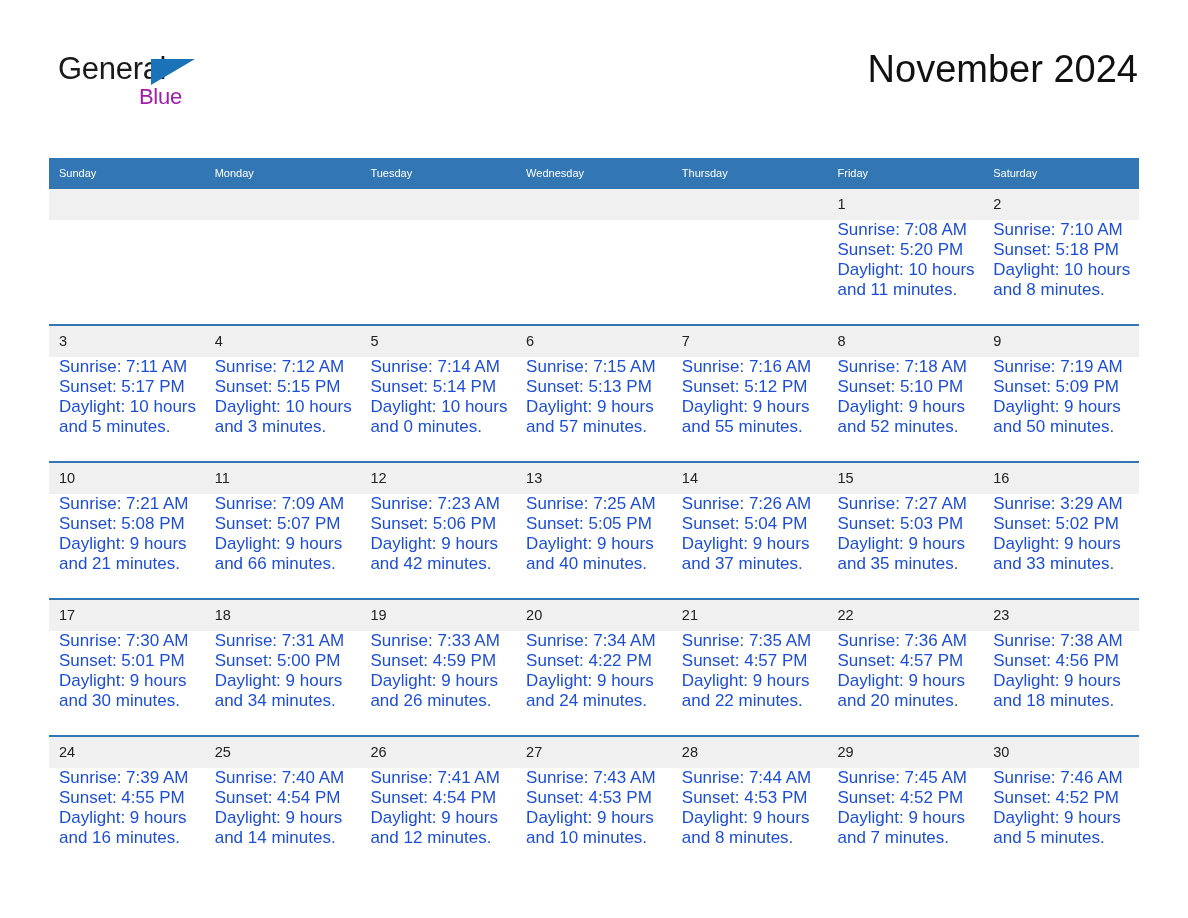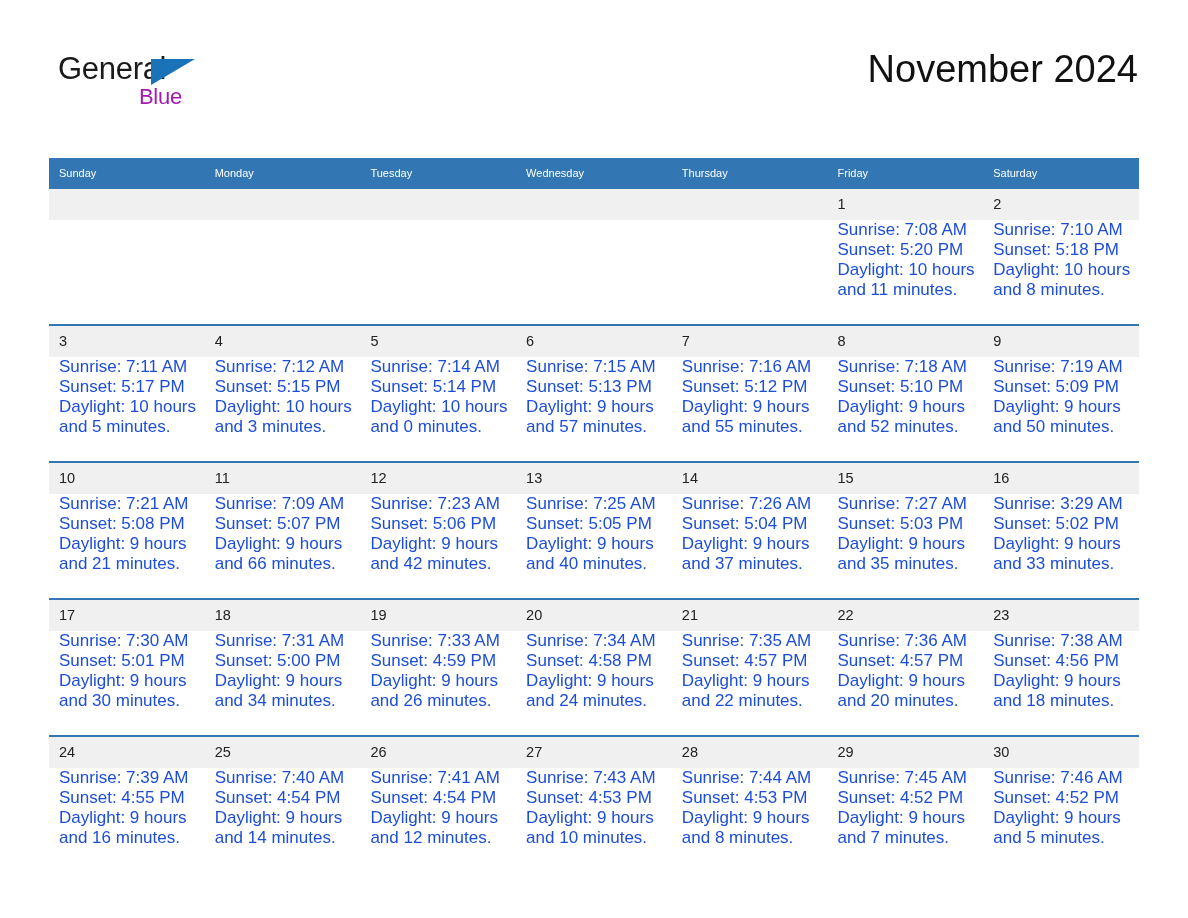--- a/index.html
+++ b/index.html
@@ -398,21 +398,21 @@
               <div>Sunrise: 7:33 AM</div>
               <div>Sunset: 4:59 PM</div>
               <div>Daylight: 9 hours</div>
               <div>and 26 minutes.</div>
             </div>
           </td>
           <td class="daycell">
             <div class="daynum">20</div>
             <div class="dayinfo">
               <div>Sunrise: 7:34 AM</div>
-              <div>Sunset: 4:58 PM</div>
+              <div>Sunset: 4:22 PM</div>
               <div>Daylight: 9 hours</div>
               <div>and 24 minutes.</div>
             </div>
           </td>
           <td class="daycell">
             <div class="daynum">21</div>
             <div class="dayinfo">
               <div>Sunrise: 7:35 AM</div>
               <div>Sunset: 4:57 PM</div>
               <div>Daylight: 9 hours</div>

